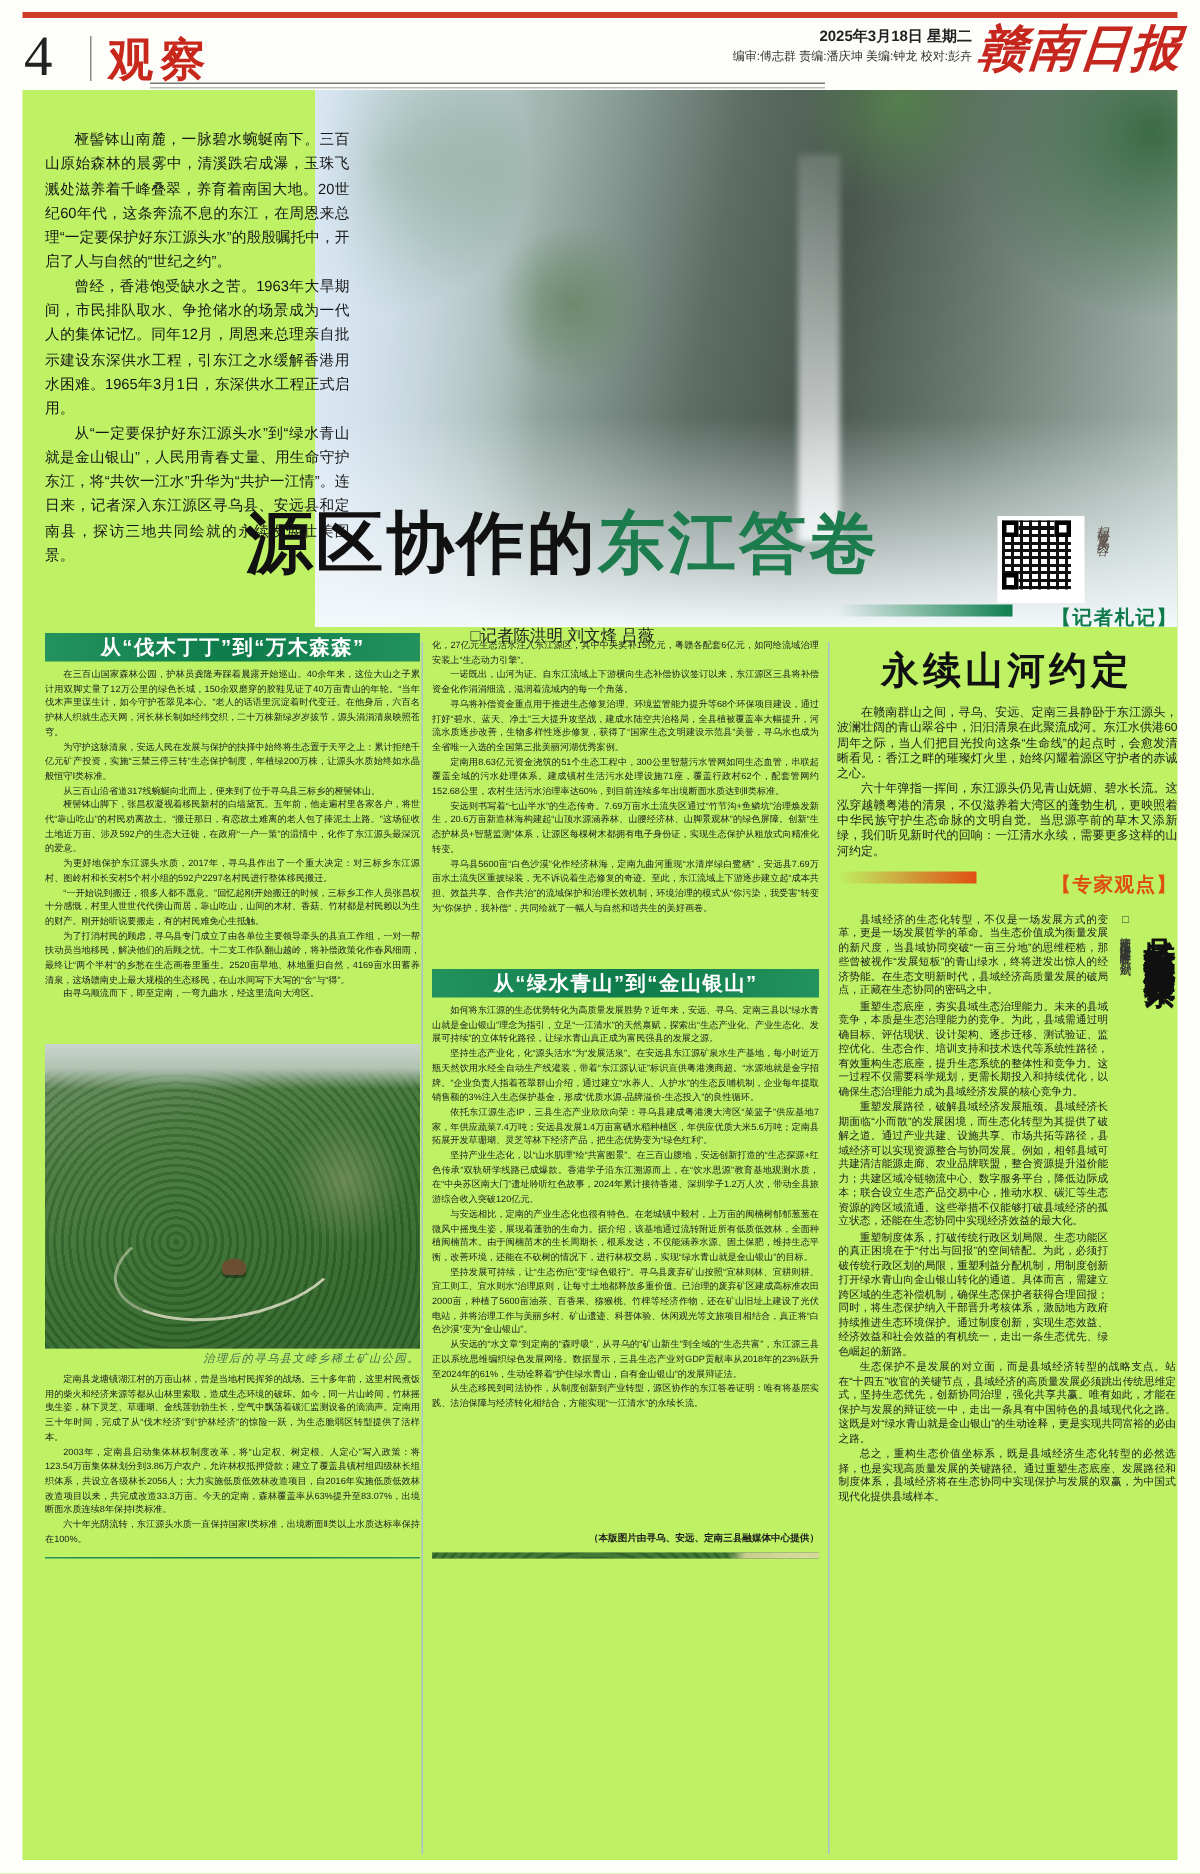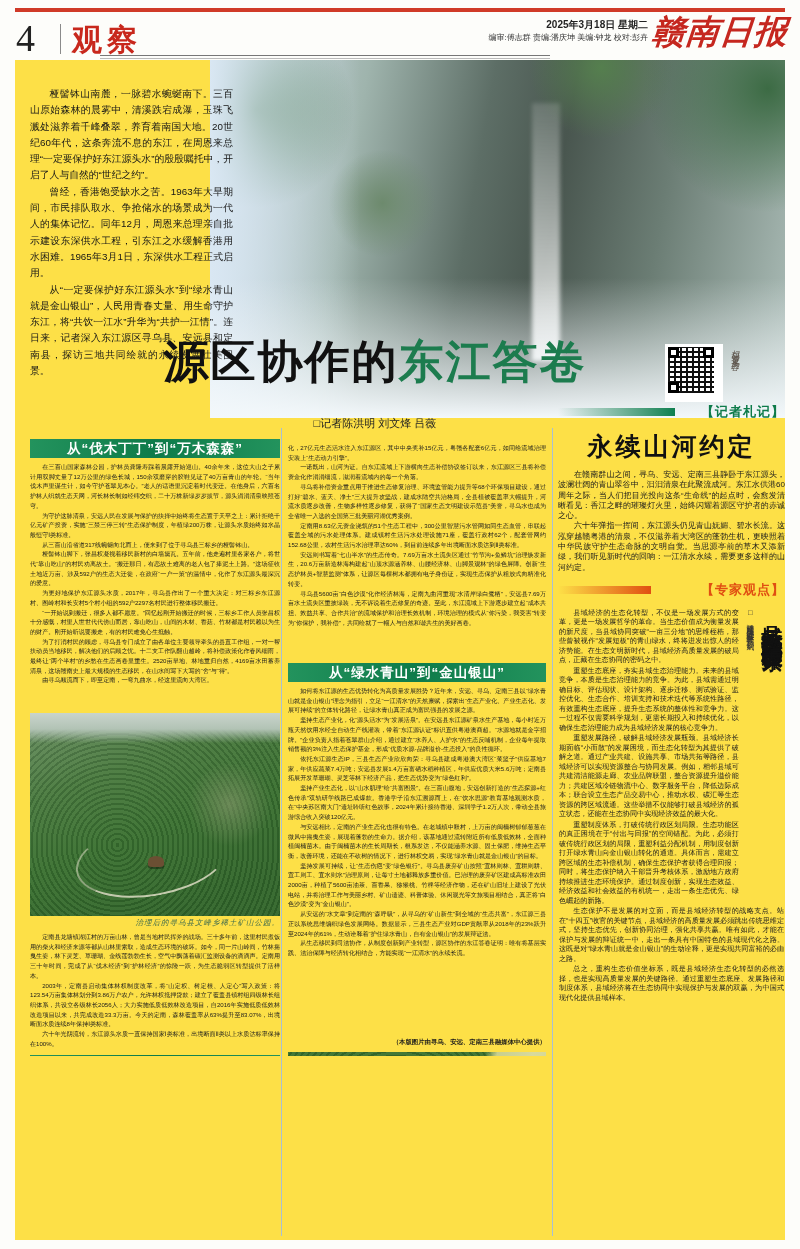--- a/index.html
+++ b/index.html
@@ -11,21 +11,21 @@
   .pagenum{left:16px;top:16px;font-size:38px;font-weight:400;color:#222;font-family:"Liberation Serif",serif;}
   .pgdiv{left:60px;top:24px;width:1px;height:30px;background:#8a8a8a;}
   .secname{left:72px;top:20px;font-size:30px;font-weight:bold;color:#c8281c;letter-spacing:5px;}
   .secline{left:100px;top:55px;width:450px;height:2px;border-top:1px solid #777;border-bottom:1px solid #bbb;}
   .dateblock{right:152px;top:18px;text-align:right;line-height:13px;}
   .dateline{font-size:10px;font-weight:bold;color:#222;}
   .staffline{font-size:8px;color:#333;}
   .masthead{right:12px;top:10px;font-family:"DejaVu Serif",serif;font-style:italic;font-weight:bold;
             font-size:33px;color:#c5271f;transform:skewX(-5deg);letter-spacing:1px;}
   
-  .content{left:15px;top:60px;width:770px;height:1180px;background:#fde047;overflow:hidden;}
+  .content{left:15px;top:60px;width:770px;height:1180px;background:#bef264;overflow:hidden;}
   .hero{left:195px;top:0;width:575px;height:358px;
     background:
       radial-gradient(circle 150px at 8% 14%, #4c7a52 0%, rgba(76,122,82,0) 65%),
       radial-gradient(circle 190px at 97% 8%, #3c6b44 0%, rgba(60,107,68,0) 65%),
       radial-gradient(circle 120px at 68% 2%, #557f4e 0%, rgba(85,127,78,0) 60%),
       radial-gradient(circle 90px at 30% 40%, #6d8a6d 0%, rgba(109,138,109,0) 60%),
       linear-gradient(100deg,#cfdde8 0%,#9fb4ad 25%,#5d6e66 45%,#49564f 58%,#6b7d74 75%,#aebfba 100%);}
   .falls{position:absolute;left:56%;top:12%;width:28px;height:72%;
     background:linear-gradient(to bottom,rgba(255,255,255,.15),rgba(255,255,255,.9));filter:blur(2px);}
   .hero .mist{position:absolute;left:0;bottom:0;width:100%;height:140px;
@@ -45,21 +45,21 @@
   .qrpat{width:46px;height:46px;position:relative;
     background-image:repeating-linear-gradient(0deg,#111 0 2px,transparent 2px 5px),
                      repeating-linear-gradient(90deg,#111 0 2px,#fff 2px 6px);}
   .qrpat i{position:absolute;width:11px;height:11px;border:3px solid #000;background:#fff;box-sizing:border-box;}
   .qrpat i.tl{left:0;top:0}.qrpat i.tr{right:0;top:0}.qrpat i.bl{left:0;bottom:0}
   .qrcap{writing-mode:vertical-rl;font-size:8px;color:#5a5148;margin-left:5px;letter-spacing:2px;
          font-family:"Liberation Serif",serif;font-style:italic;}
   
   .vrule{width:1px;background:#a9bfd2;top:368px;height:808px;}
   
-  .col{top:379px;height:617px;overflow:hidden;}
+  .col{top:362px;height:617px;overflow:hidden;}
   .col1{left:15px;width:250px;}
   .col2{left:273px;width:258px;}
   .greenbar{height:19px;line-height:19px;text-align:center;color:#fff;font-weight:bold;font-size:13.5px;
     letter-spacing:1px;background:linear-gradient(90deg,#23935d,#0e7b4a 50%,#23935d);}
   .story{text-align:justify;}
   .story p{margin:0;font-size:6.1px;line-height:9.7px;text-indent:2em;color:#1b1b1b;}
   .story p.cont{text-indent:0;}
   .tblock{overflow:hidden;margin-top:4px;}
   .h250{height:248px;}.h118{height:118px;}.h160{height:158px;}
   .h222{height:220px;}.h350{height:348px;}
@@ -79,21 +79,21 @@
   .credit{margin-top:4px;font-size:6.4px;font-weight:bold;text-align:right;color:#1b1b1b;}
   .photo2{margin-top:5px;width:258px;height:155px;position:relative;overflow:hidden;
     background:
       radial-gradient(ellipse 60px 34px at 10% 52%,#7fa8b8 0 55%,rgba(127,168,184,0) 62%),
       radial-gradient(circle 40px at 58% 30%,rgba(150,100,60,.45),rgba(150,100,60,0) 70%),
       linear-gradient(105deg,rgba(0,0,0,0) 66%,#c8cf8e 70%,#d8da9c 82%,#cdd488 100%),
       repeating-radial-gradient(circle at 42% 45%,rgba(30,75,25,.5) 0 2px,rgba(60,110,45,.45) 2px 5px),
       linear-gradient(180deg,#4a803d,#2f6128);}
   
   .col3{left:543px;top:335px;width:227px;height:845px;overflow:hidden;}
-  .tagrow{display:flex;align-items:center;justify-content:flex-end;margin-top:8px;gap:20px;}
+  .tagrow{display:flex;justify-content:flex-end;margin-top:8px;gap:20px;}
   .tagbar{flex:1;height:8px;margin-right:6px;}
   .tagbar.g{background:linear-gradient(90deg,rgba(200,228,213,0),#0f7f4f);}
   .tagbar.r{background:linear-gradient(90deg,rgba(245,215,200,0),#e04f12);}
   .taglabel{font-weight:bold;font-size:13px;letter-spacing:1px;}
   .taglabel.g{color:#0e7b4a;}
   .taglabel.r{color:#e04f12;margin-left:24px;}
   .notes-title{margin-top:9px;text-align:center;font-size:25px;font-weight:bold;color:#111;letter-spacing:3px;}
   .notes{margin-top:7px;text-align:justify;}
   .notes p{margin:0;font-size:8px;line-height:10.3px;text-indent:2em;color:#1b1b1b;}
   .expert{margin-top:9px;text-align:justify;overflow:hidden;}

